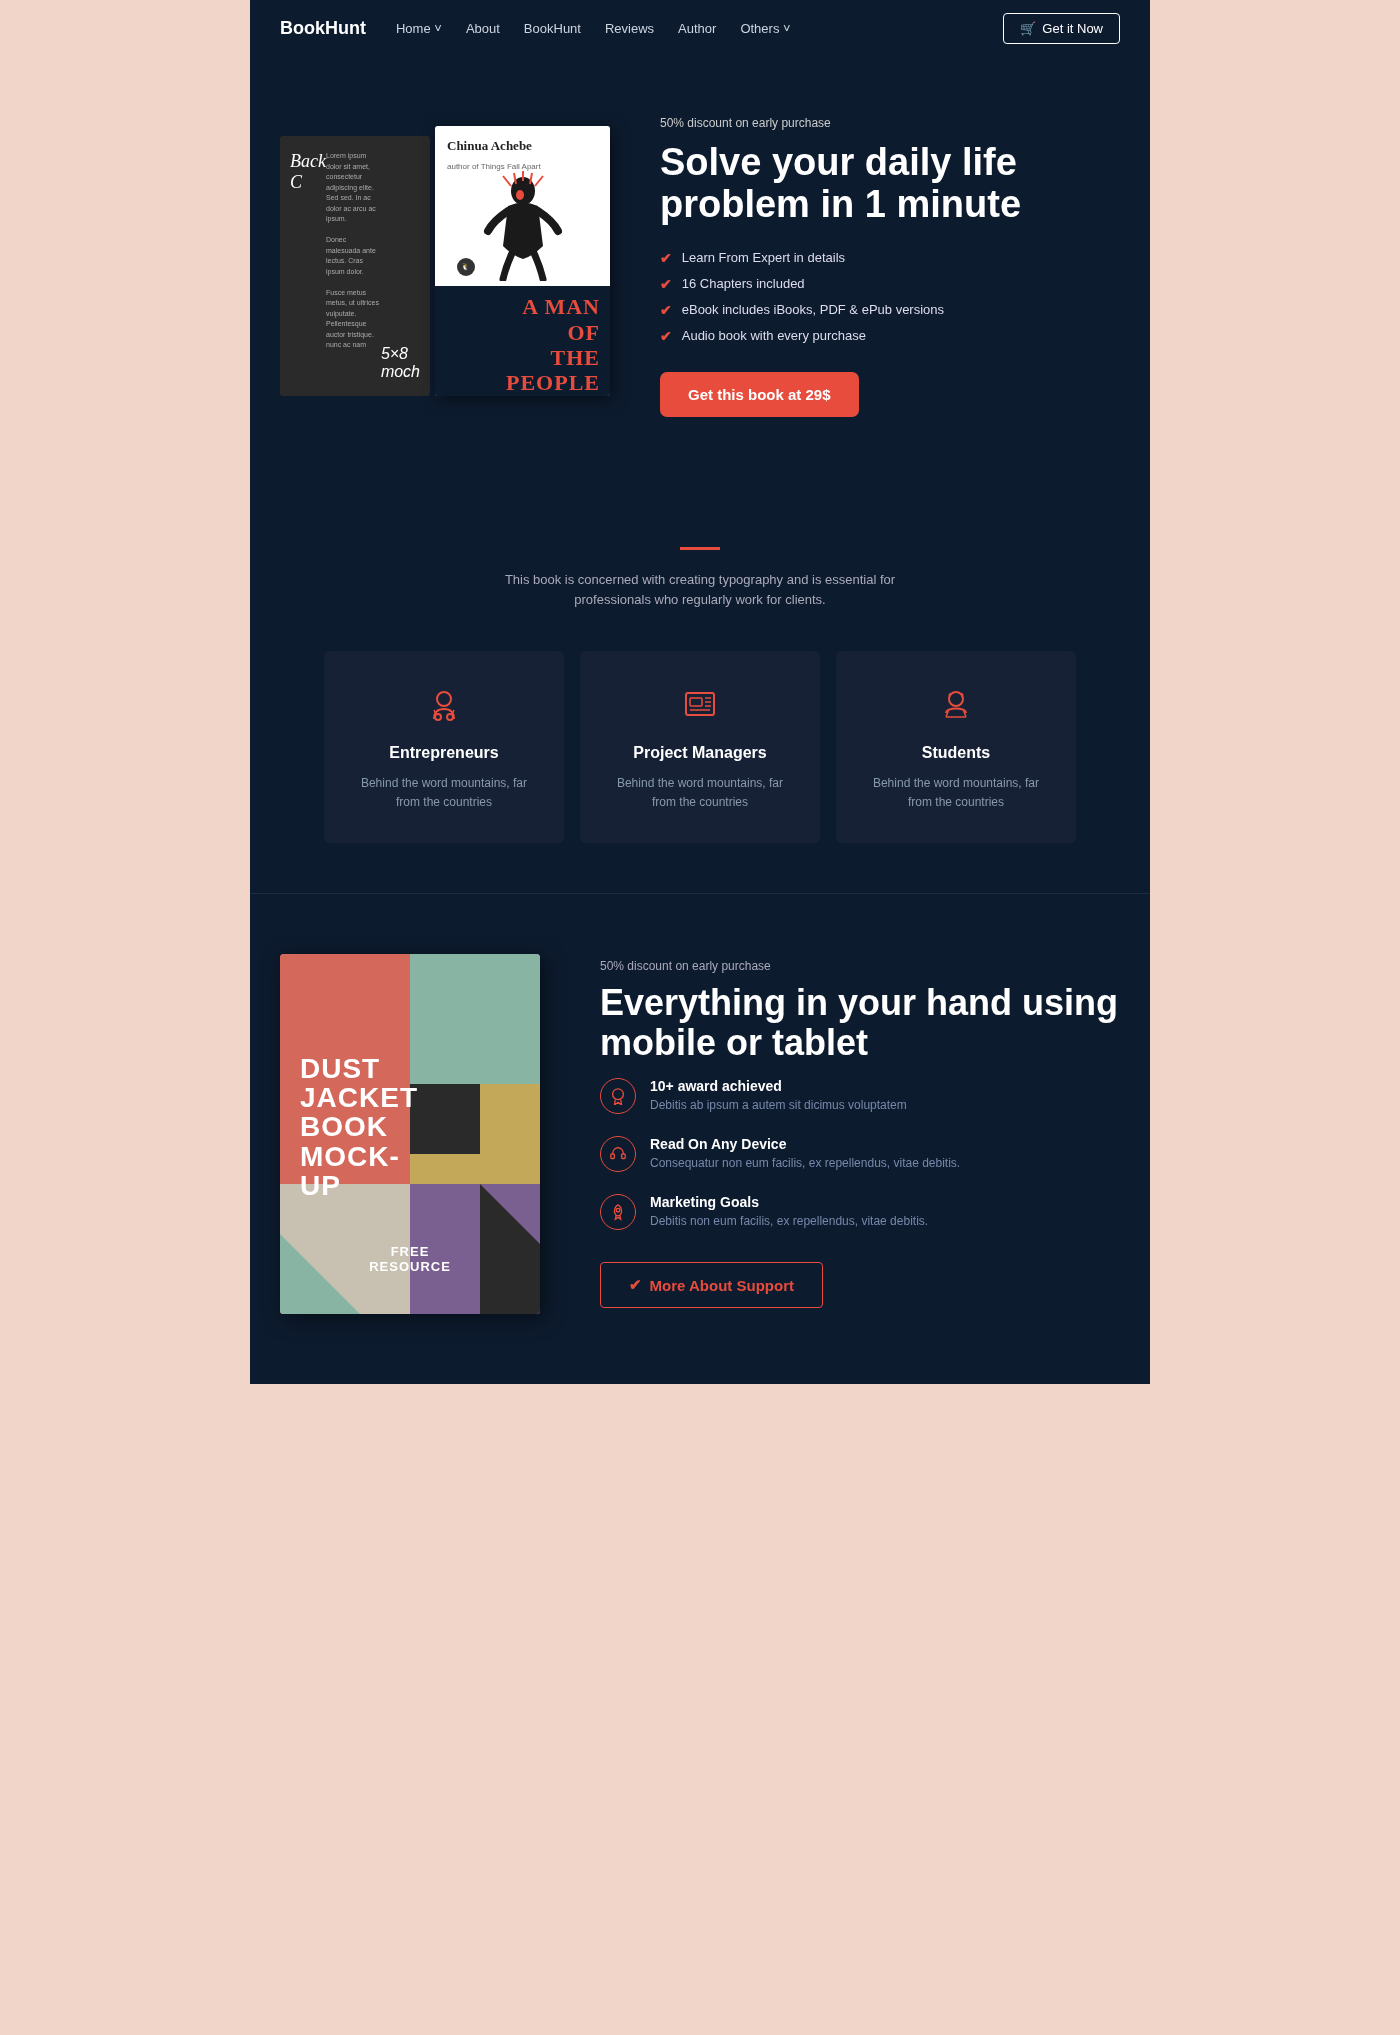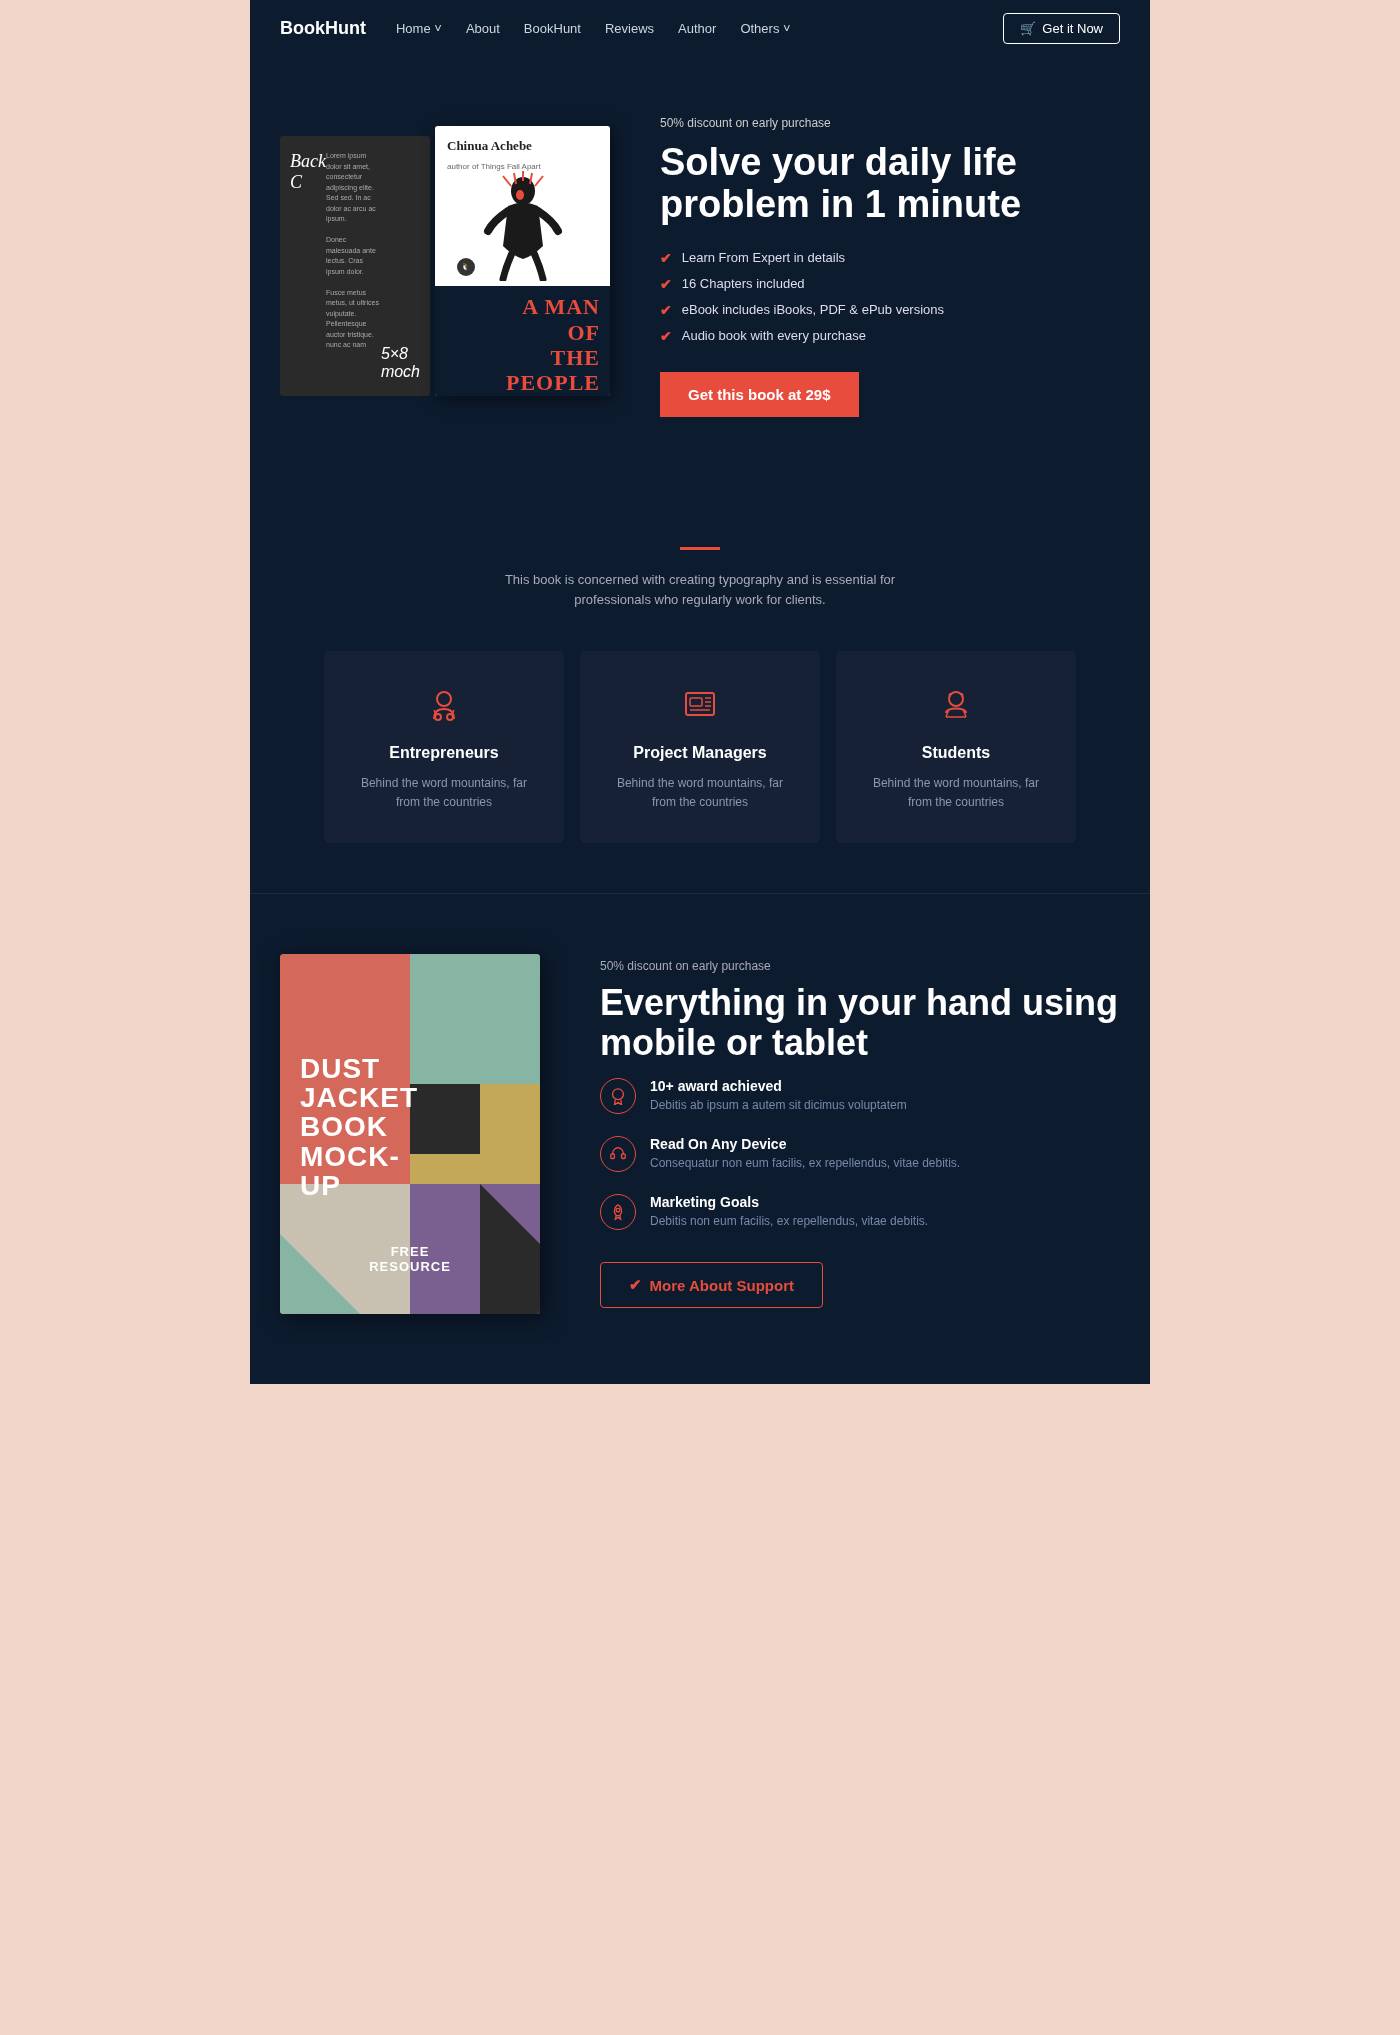--- a/index.html
+++ b/index.html
@@ -195,21 +195,21 @@
     .check-icon {
       color: #e74c3c;
       font-size: 14px;
       font-weight: 700;
     }
     .hero-cta {
       background: #e74c3c;
       color: white;
       border: none;
       padding: 14px 28px;
-      border-radius: 0;
+      border-radius: 7px;
       font-size: 15px;
       font-weight: 600;
       cursor: pointer;
     }
 
     
     .who-section {
       background: #0d1b2e;
       padding: 70px 40px 50px;
       text-align: center;

